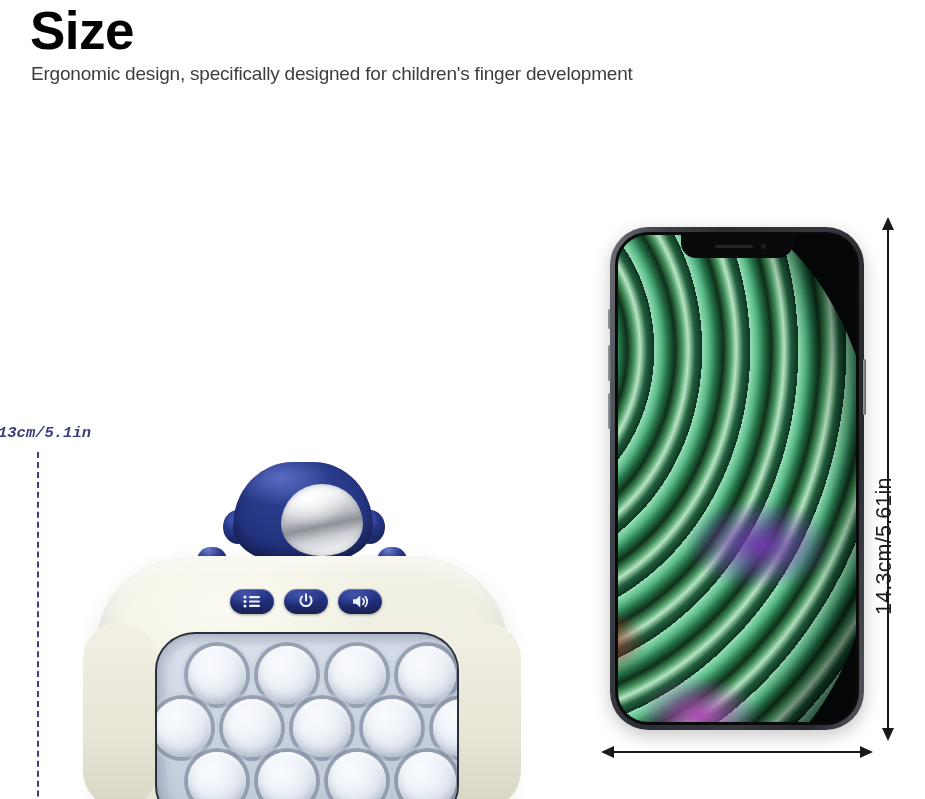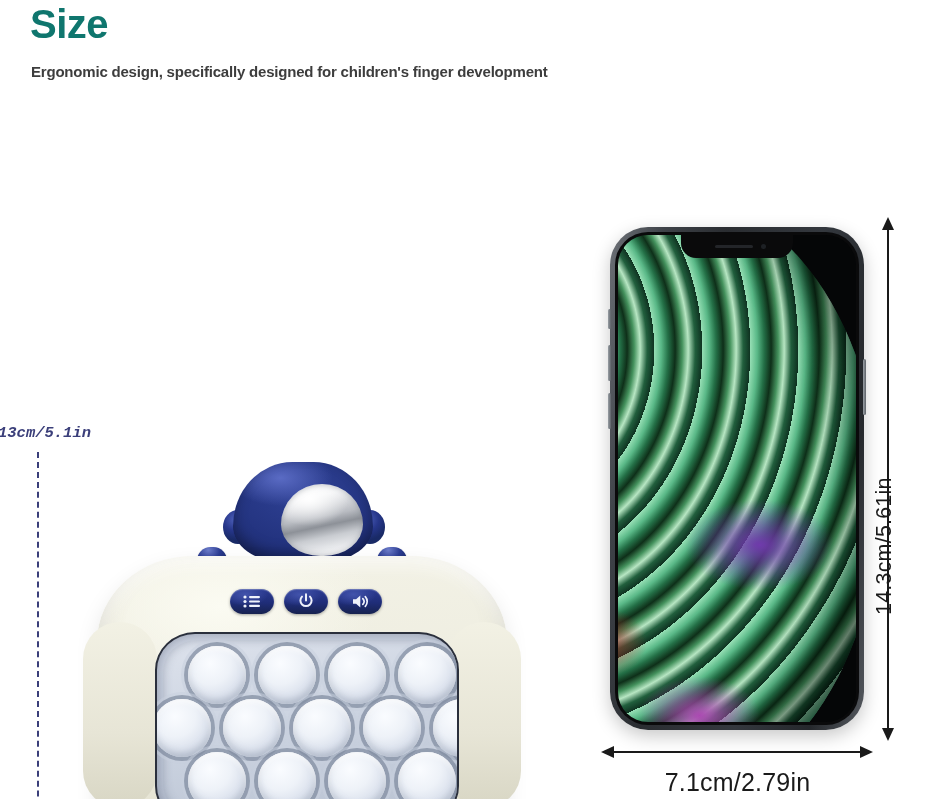--- a/index.html
+++ b/index.html
@@ -14,32 +14,32 @@
     overflow: hidden;
     font-family: "Liberation Sans", sans-serif;
     -webkit-font-smoothing: antialiased;
   }
 
   
   #header-title {
     position: absolute;
     left: 30px;
     top: 2px;
-    font-size: 40px;
+    font-size: 53px;
     font-weight: bold;
-    color: #0f766e;
+    color: #000000;
     letter-spacing: -0.5px;
     line-height: 1.1;
   }
   #header-subtitle {
     position: absolute;
     left: 31px;
     top: 63px;
-    font-size: 15px;
-    font-weight: bold;
+    font-size: 19px;
+    font-weight: normal;
     color: #3d3d3d;
     letter-spacing: -0.2px;
     white-space: nowrap;
   }
 
   
   #toy-panel {
     position: absolute;
     left: 0;
     top: 190px;
@@ -480,14 +480,13 @@
       </div>
     </div>
   </div>
 
   <div id="arrow-v"></div>
   <div id="label-phone-height-wrap">
     <span id="label-phone-height-txt">14.3cm/5.61in</span>
   </div>
 
   <div id="arrow-h"></div>
-  <div id="label-phone-width">7.1cm/2.79in</div>
 </div>
 
 </body></html>

